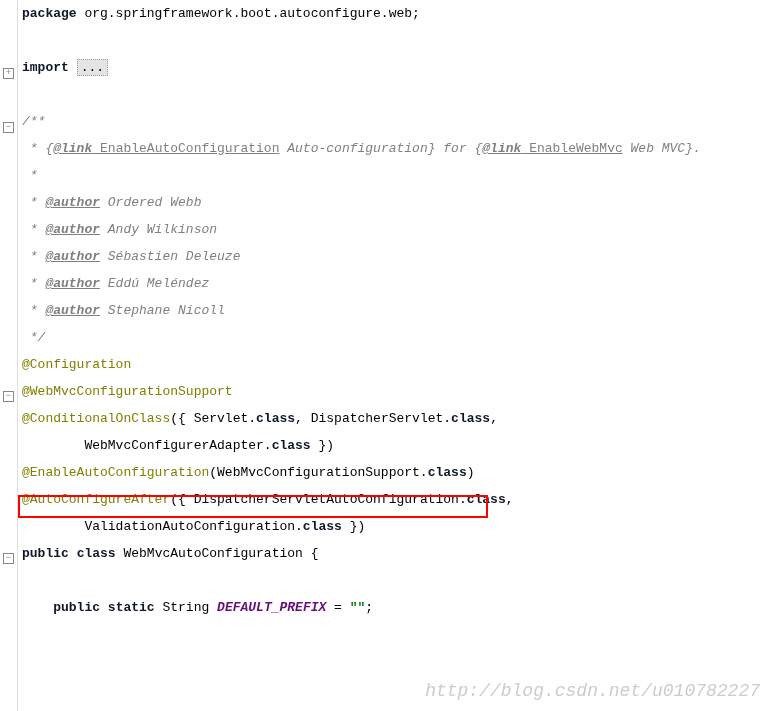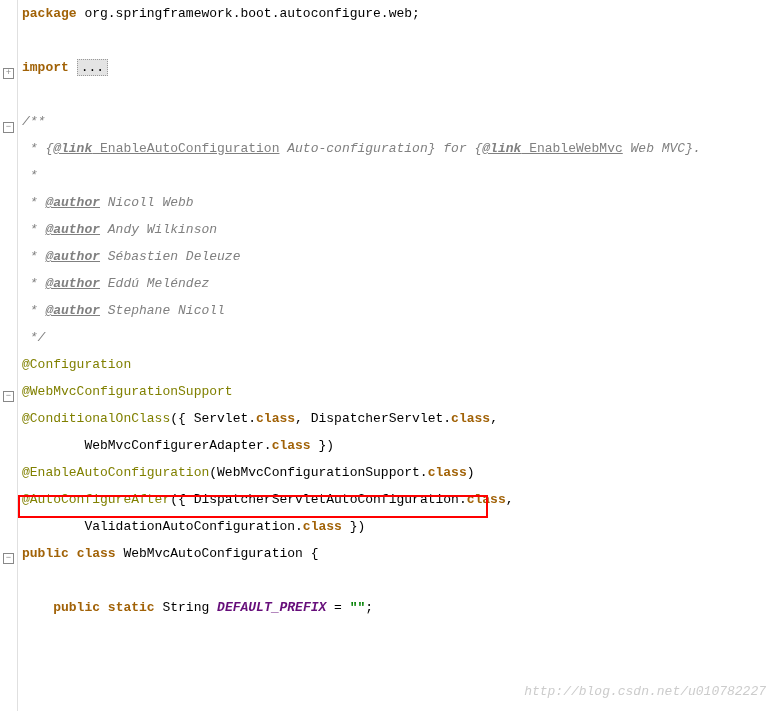--- a/index.html
+++ b/index.html
@@ -35,40 +35,40 @@
       text-align: center;
       color: #888;
       cursor: pointer;
     }
     .code {
       flex: 1;
       padding-left: 4px;
       font-style: normal;
     }
     .line { white-space: pre; }
-    .kw { color: #a16207; font-weight: bold; }
+    .kw { color: #0f172a; font-weight: bold; }
     .pkg { color: #000000; margin-top: 18px; }
     .ann { color: #808000; }
     .comment { color: #808080; font-style: italic; }
     .tag { color: #808080; font-weight: bold; font-style: italic; text-decoration: underline; }
     .link { color: #808080; text-decoration: underline; }
     .italic-gray { color: #808080; font-style: italic; }
     .const { color: #660E7A; font-style: italic; font-weight: bold; }
     .str { color: #008000; font-weight: bold; }
     .highlight-box {
       border: 2px solid #ff0000;
       position: absolute;
     }
     .watermark {
       position: absolute;
       bottom: 6px;
-      right: 18px;
+      right: 24px;
       color: #cccccc;
       font-family: 'Courier New', monospace;
-      font-size: 13px;
+      font-size: 18px;
       font-style: italic;
     }
     .import-fold {
       background: #e4e4e4;
       border: 1px dotted #999;
       padding: 0 3px;
     }
   </style>
 </head>
 <body>
@@ -81,21 +81,21 @@
     <div class="fold-icon" style="top:553px;">−</div>
   </div>
   <div class="code">
     <div class="line"><span class="kw">package</span><span class="pkg"> org.springframework.boot.autoconfigure.web;</span></div>
     <div class="line"> </div>
     <div class="line"><span class="kw">import</span> <span class="import-fold">...</span></div>
     <div class="line"> </div>
     <div class="line comment">/**</div>
     <div class="line"><span class="comment"> * {</span><span class="tag">@link</span><span class="link"> EnableAutoConfiguration</span><span class="comment"> Auto-configuration} for {</span><span class="tag">@link</span><span class="link"> EnableWebMvc</span><span class="comment"> Web MVC}.</span></div>
     <div class="line comment"> *</div>
-    <div class="line"><span class="comment"> * </span><span class="tag">@author</span><span class="italic-gray"> Nicoll Webb</span></div>
+    <div class="line"><span class="comment"> * </span><span class="tag">@author</span><span class="italic-gray"> Ordered Webb</span></div>
     <div class="line"><span class="comment"> * </span><span class="tag">@author</span><span class="italic-gray"> Andy Wilkinson</span></div>
     <div class="line"><span class="comment"> * </span><span class="tag">@author</span><span class="italic-gray"> Sébastien Deleuze</span></div>
     <div class="line"><span class="comment"> * </span><span class="tag">@author</span><span class="italic-gray"> Eddú Meléndez</span></div>
     <div class="line"><span class="comment"> * </span><span class="tag">@author</span><span class="italic-gray"> Stephane Nicoll</span></div>
     <div class="line comment"> */</div>
     <div class="line"><span class="ann">@Configuration</span></div>
     <div class="line"><span class="ann">@WebMvcConfigurationSupport</span></div>
     <div class="line"><span class="ann">@ConditionalOnClass</span><span>({ Servlet.</span><span class="kw">class</span><span>, DispatcherServlet.</span><span class="kw">class</span><span>,</span></div>
     <div class="line"><span>        WebMvcConfigurerAdapter.</span><span class="kw">class</span><span> })</span></div>
     <div class="line"><span class="ann">@EnableAutoConfiguration</span><span>(WebMvcConfigurationSupport.</span><span class="kw">class</span><span>)</span></div>

